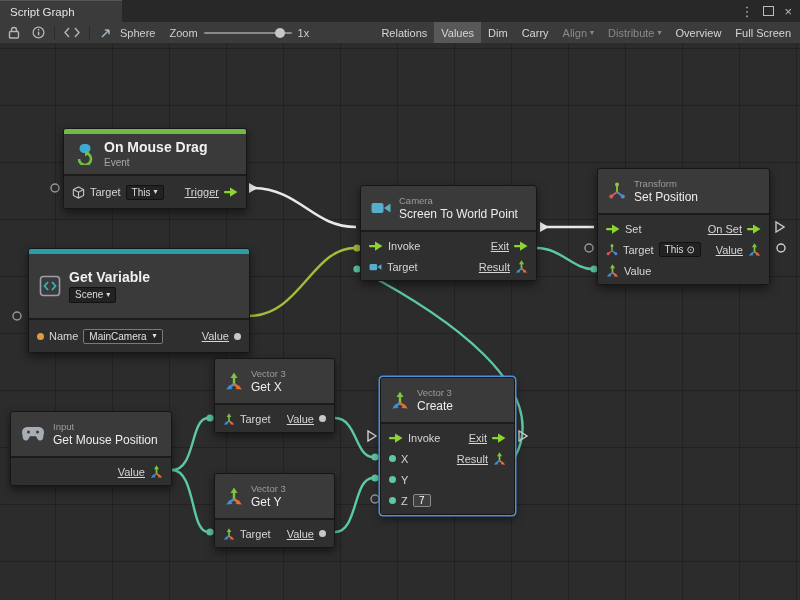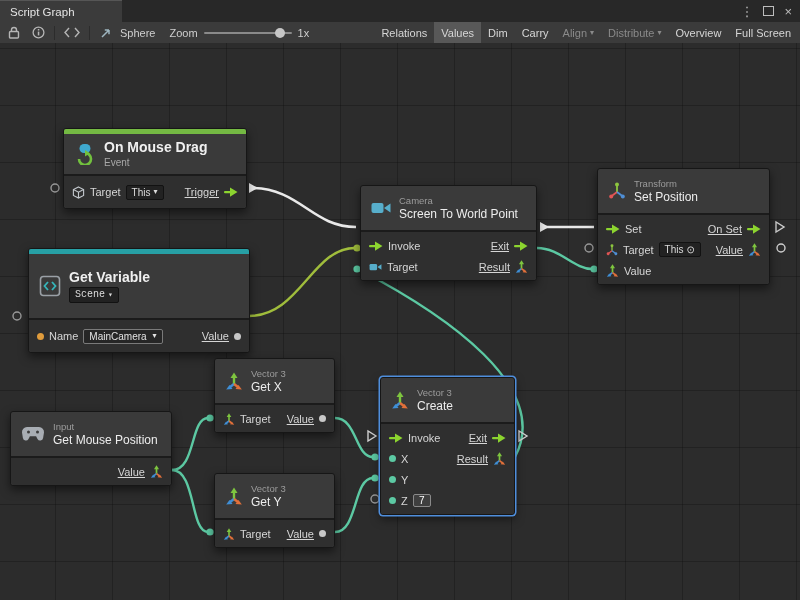--- a/index.html
+++ b/index.html
@@ -345,21 +345,21 @@
     <div class="node" style="left:28px;top:205px;width:222px;">
       <div class="accent" style="background:#27a0a5;"></div>
       <div class="hdr h48">
         <svg width="22" height="22" viewBox="0 0 22 22">
           <rect x="1.5" y="1.5" width="19" height="19" rx="3" fill="none" stroke="#9aa0a6" stroke-width="1.6"></rect>
           <path d="M9,7 5.5,11 9,15" fill="none" stroke="#35b5ba" stroke-width="1.8"></path>
           <path d="M13,7 16.5,11 13,15" fill="none" stroke="#35b5ba" stroke-width="1.8"></path>
         </svg>
         <span class="tcol">
           <span class="ttl-big">Get Variable</span>
-          <span class="chip" style="align-self:flex-start;font-family:Liberation Mono, monospace;">
+          <span class="chip" style="align-self:flex-start;">
             <span>Scene</span>
             <span class="chev">▾</span>
           </span>
         </span>
       </div>
       <div class="body">
         <div class="prow tall sb">
           <span class="lgrp">
             <span class="pd pd-orange"></span>
             <span>Name</span>

